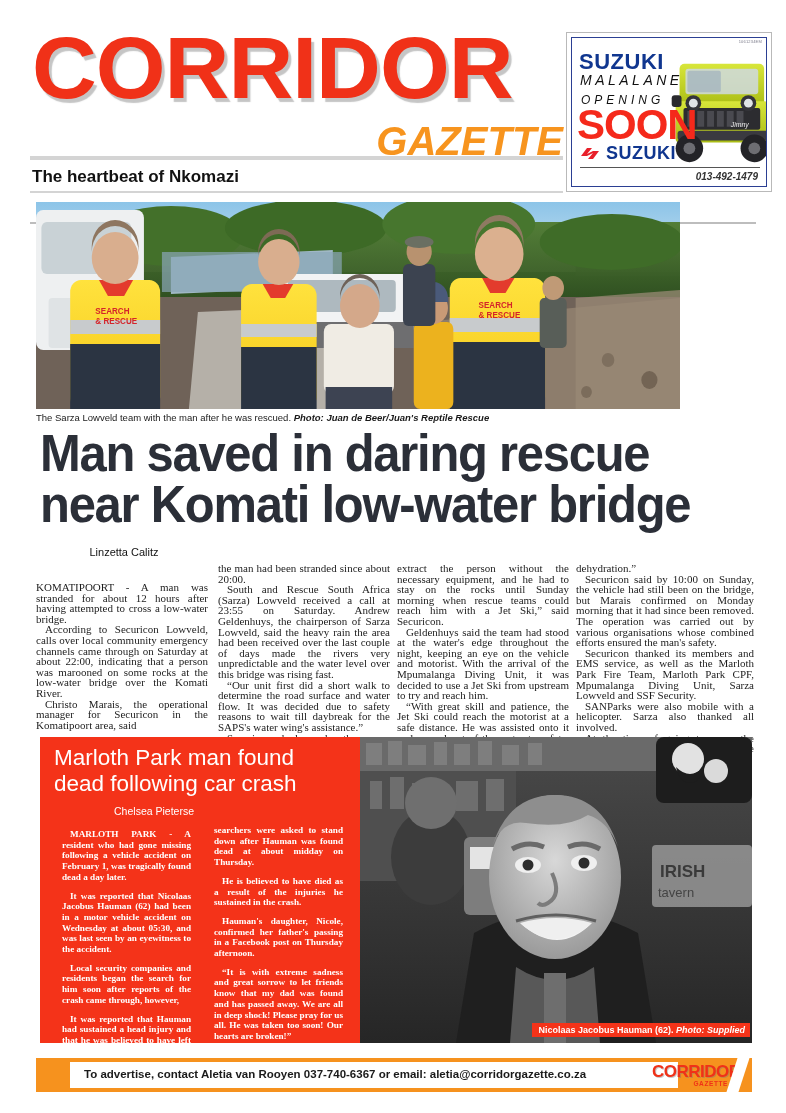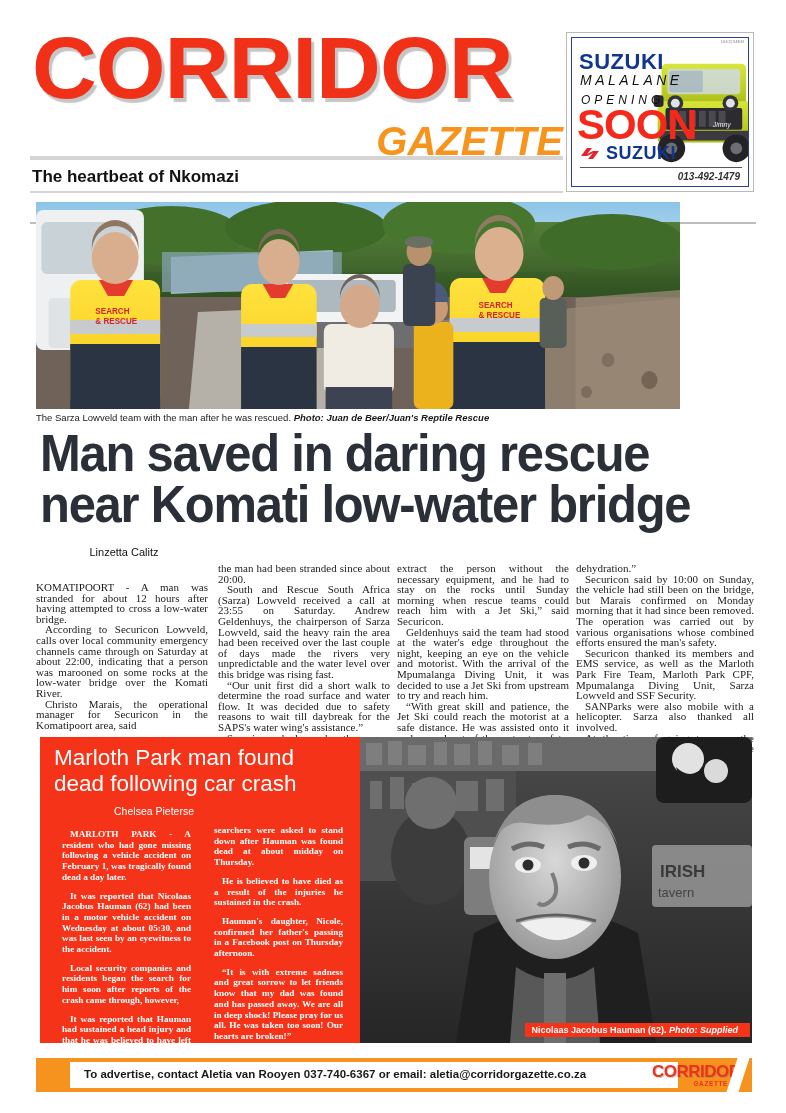--- a/index.html
+++ b/index.html
@@ -44,21 +44,21 @@
     font-family: "Liberation Sans", sans-serif;
     font-weight: bold; font-size: 12.5px; color: #111;
   }
   .dateline .d-date { left: 20px; }
   .dateline .d-tel  { left: 300px; }
   .dateline .d-free { left: 420px; }
   .rule-bottom { position: absolute; left: 0; top: 194px; width: 726px; height: 2px; background: #bdbdbd; }
 
   
   .ad-suzuki {
-    position: absolute; left: 566px; top: 32px; width: 188px; height: 160px;
+    position: absolute; left: 566px; top: 32px; width: 206px; height: 160px;
     background: #fff; border: 1px solid #b9b9b9;
   }
   .ad-inner { position: absolute; inset: 4px; border: 1px solid #2b3f93; overflow: hidden; background:#fff; }
   .ad-code {
     position: absolute; right: 4px; top: 1px;
     font-family: "Liberation Sans", sans-serif;
     font-size: 4px; color: #7d7d8c; letter-spacing: .2px;
   }
   .ad-suzuki-word {
     position: absolute; left: 7px; top: 11px;
@@ -160,21 +160,21 @@
     font-family: "Liberation Serif", serif;
     font-weight: bold; font-size: 9.2px; line-height: 10.7px; color: #ffffff;
     text-align: justify;
   }
   .art2-col p { text-indent: 8px; margin: 8px; }
   .art2-col p.noind { text-indent: 0; }
   .a2c1 { left: 14px; top: 84px; }
   .a2c2 { left: 166px; top: 80px; }
   .caption2 {
     position: absolute; right: 2px; bottom: 6px;
-    background: #f43319; color: #fff; padding: 2px 12px 2px 6px;
+    background: #f43319; color: #fff; padding: 2px 5px 2px 6px;
     font-family: "Liberation Sans", sans-serif;
     font-weight: bold; font-size: 9px; white-space: nowrap;
   }
   .caption2 .credit2 { font-style: italic; }
 
   
   .footer { position: absolute; left: 36px; top: 1058px; width: 716px; height: 34px; background: #f6921e; }
   .footer-white {
     position: absolute; left: 34px; top: 4px; width: 608px; height: 26px;
     background: #ffffff;

